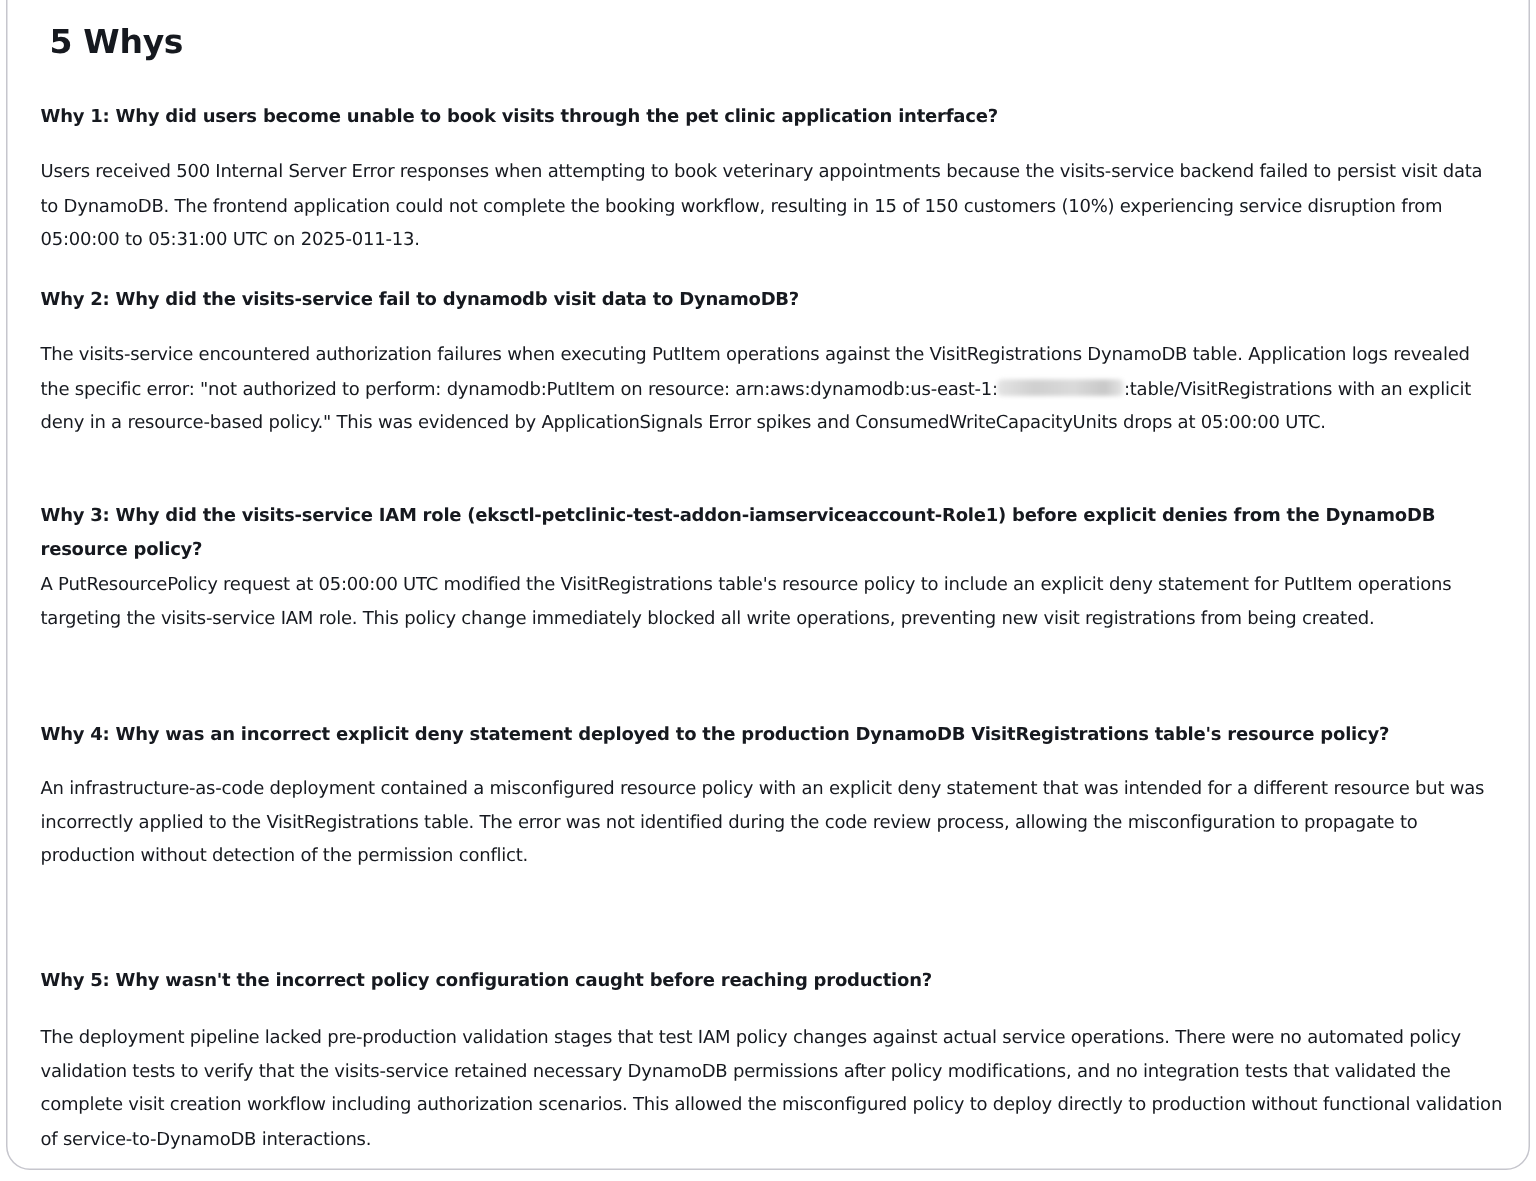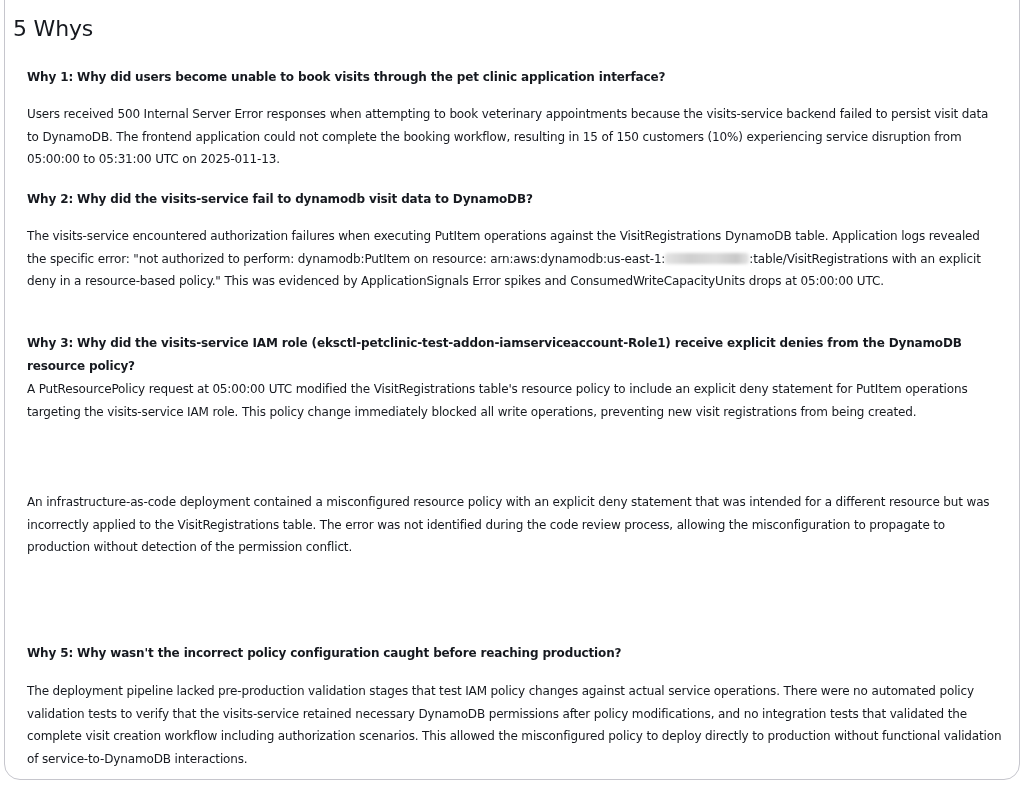--- a/index.html
+++ b/index.html
@@ -21,25 +21,25 @@
       top: -20px;
       width: 1016px;
       height: 800px;
       border: 1px solid #c6c6cd;
       border-radius: 16px;
       box-sizing: border-box;
       background: #ffffff;
     }
     .title {
       position: absolute;
-      left: 13px;
+      left: 33px;
       top: 14px;
       margin: 0;
       font-size: 22px;
-      font-weight: normal;
+      font-weight: bold;
       line-height: 30px;
       letter-spacing: -0.2px;
     }
     .section {
       position: absolute;
       left: 27px;
       width: 975px;
     }
     .question {
       margin: 0;
@@ -76,24 +76,25 @@
   <p class="question">Why 1: Why did users become unable to book visits through the pet clinic application interface?</p>
   <p class="answer" style="margin-top:14px;">Users received 500 Internal Server Error responses when attempting to book veterinary appointments because the visits-service backend failed to persist visit data to DynamoDB. The frontend application could not complete the booking workflow, resulting in 15 of 150 customers (10%) experiencing service disruption from 05:00:00 to 05:31:00 UTC on 2025-011-13.</p>
 </div>
 
 <div class="section" style="top:188px;">
   <p class="question">Why 2: Why did the visits-service fail to dynamodb visit data to DynamoDB?</p>
   <p class="answer" style="margin-top:14px;"><span>The visits-service encountered authorization failures when executing PutItem operations against the VisitRegistrations DynamoDB table. Application logs revealed the specific error: "not authorized to perform: dynamodb:PutItem on resource: arn:aws:dynamodb:us-east-1:</span><span class="redacted" title="[redacted account id]"></span><span>:table/VisitRegistrations with an explicit deny in a resource-based policy." This was evidenced by ApplicationSignals Error spikes and ConsumedWriteCapacityUnits drops at 05:00:00 UTC.</span></p>
 </div>
 
 <div class="section" style="top:332px;">
-  <p class="question">Why 3: Why did the visits-service IAM role (eksctl-petclinic-test-addon-iamserviceaccount-Role1) receive explicit denies from the DynamoDB resource policy?</p>
+  <p class="question">Why 3: Why did the visits-service IAM role (eksctl-petclinic-test-addon-iamserviceaccount-Role1) before explicit denies from the DynamoDB resource policy?</p>
   <p class="answer" style="">A PutResourcePolicy request at 05:00:00 UTC modified the VisitRegistrations table's resource policy to include an explicit deny statement for PutItem operations targeting the visits-service IAM role. This policy change immediately blocked all write operations, preventing new visit registrations from being created.</p>
 </div>
 
 <div class="section" style="top:478px;">
+  <p class="question">Why 4: Why was an incorrect explicit deny statement deployed to the production DynamoDB VisitRegistrations table's resource policy?</p>
   <p class="answer" style="margin-top:13px;">An infrastructure-as-code deployment contained a misconfigured resource policy with an explicit deny statement that was intended for a different resource but was incorrectly applied to the VisitRegistrations table. The error was not identified during the code review process, allowing the misconfiguration to propagate to production without detection of the permission conflict.</p>
 </div>
 
 <div class="section" style="top:642px;">
   <p class="question">Why 5: Why wasn't the incorrect policy configuration caught before reaching production?</p>
   <p class="answer" style="margin-top:15px;">The deployment pipeline lacked pre-production validation stages that test IAM policy changes against actual service operations. There were no automated policy validation tests to verify that the visits-service retained necessary DynamoDB permissions after policy modifications, and no integration tests that validated the complete visit creation workflow including authorization scenarios. This allowed the misconfigured policy to deploy directly to production without functional validation of service-to-DynamoDB interactions.</p>
 </div>
 
 </body></html>

